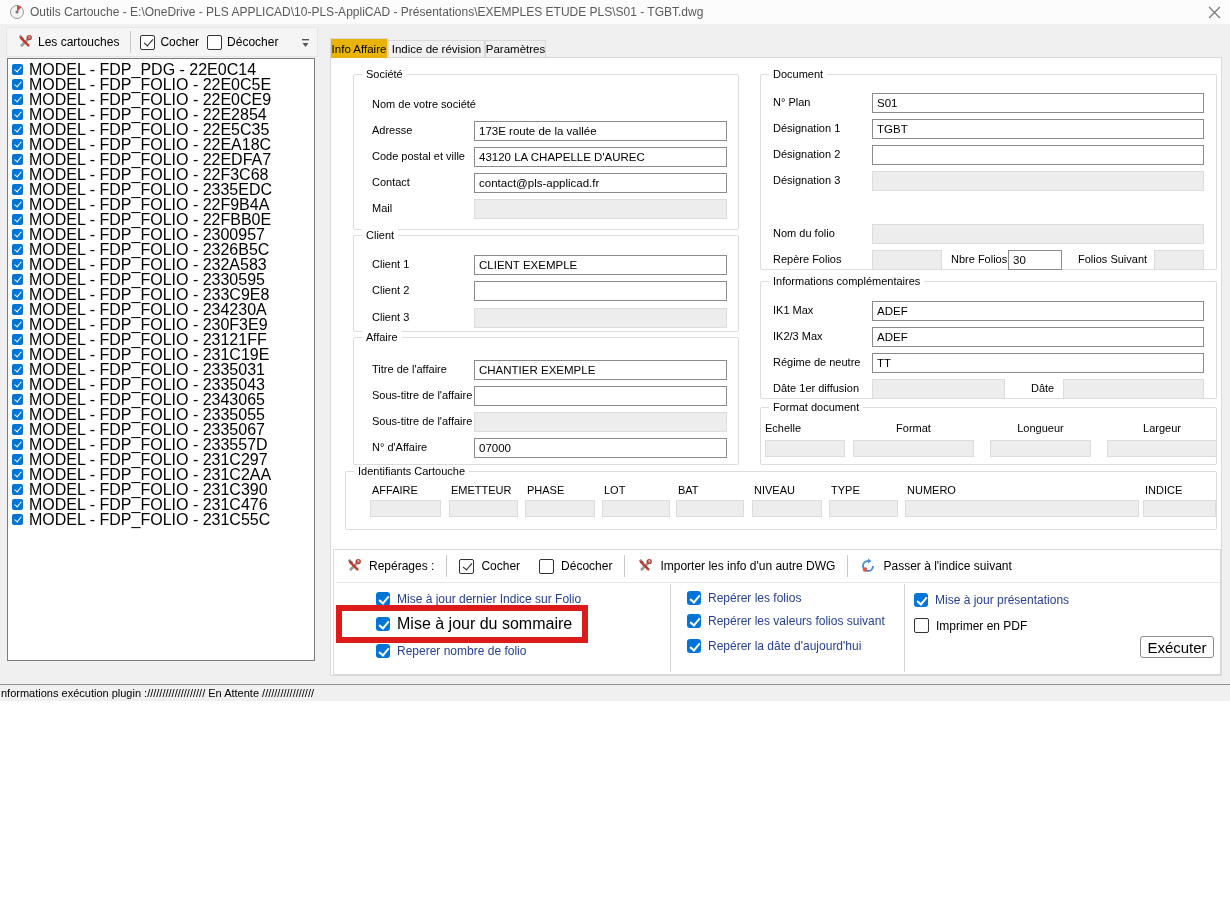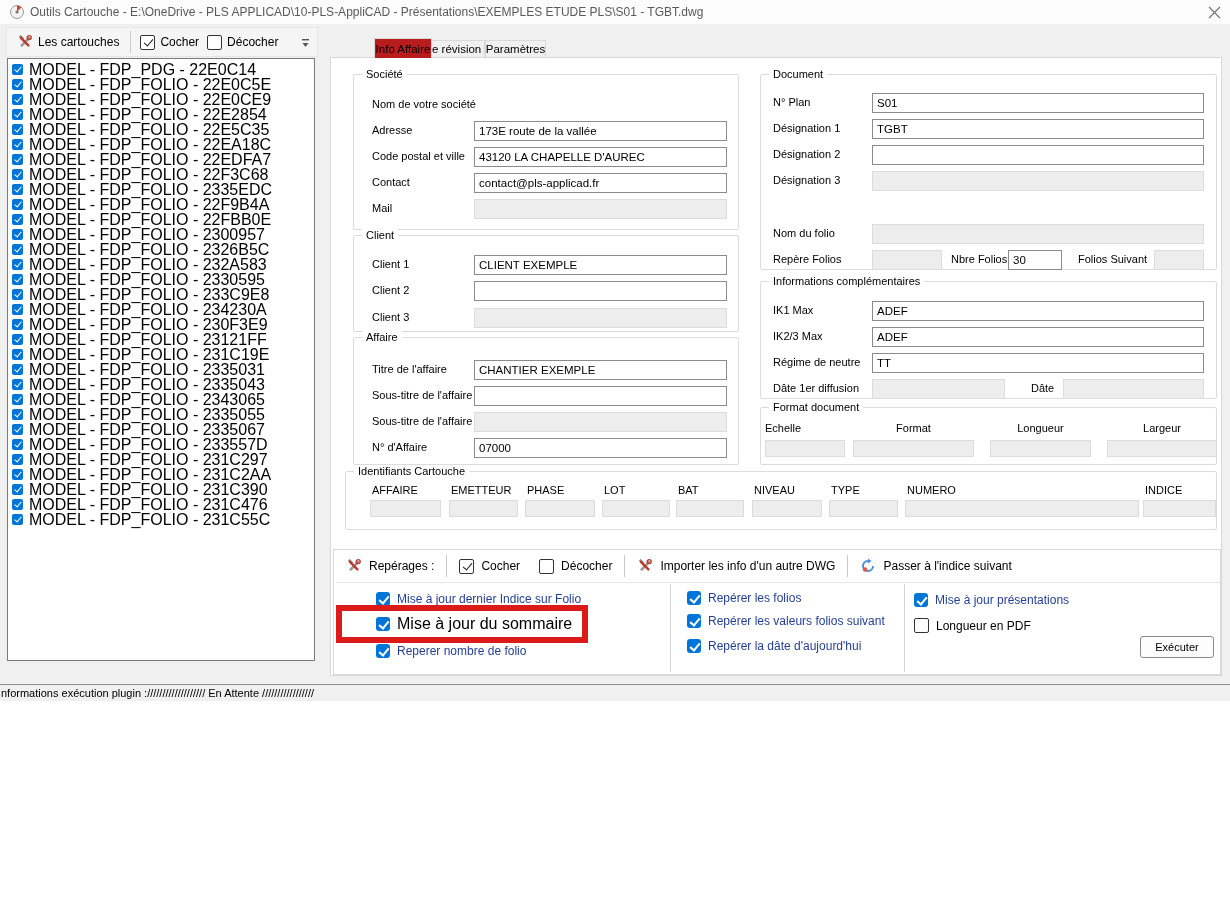--- a/index.html
+++ b/index.html
@@ -38,21 +38,21 @@
 
   
   .listbox { position:absolute; left:7px; top:58px; width:308px; height:603px; background:#fff;
     border:1px solid #7a7a7a; overflow:hidden; padding-top:3px; }
   .lrow { display:flex; align-items:center; gap:6px; height:15px; padding-left:4px; }
   .ltext { font-size:16px; white-space:nowrap; }
 
   
   .tab { position:absolute; font-size:11.5px; display:flex; align-items:center; justify-content:center;
     border:1px solid #d9d9d9; background:#f0f0f0; }
-  .tab.active { background:#b91c1c; border-bottom:none; z-index:3;margin-left:44px; }
+  .tab.active { background:#eab308; border-bottom:none; z-index:3; }
 
   .tabpanel { position:absolute; left:330px; top:57px; width:892px; height:619px; background:#fff;
     border:1px solid #d9d9d9; z-index:2; }
 
   
   .grp { position:absolute; border:1px solid #dcdcdc; border-radius:2px; background:#fff; }
   .legend { position:absolute; top:-7px; left:8px; background:#fff; padding:0 4px; font-size:11px; white-space:nowrap; }
   .flabel { position:absolute; left:18px; font-size:11px; white-space:nowrap; }
   .grp.rcol .flabel { left:12px; }
   .tb { position:absolute; height:20px; border:1px solid #8b8b8b; background:#fff; font-family:"Liberation Sans",sans-serif;
@@ -65,21 +65,21 @@
   .repbox { position:absolute; left:2px; top:491px; width:888px; height:126px; border:1px solid #d9d9d9; background:#fff; }
   .rep-toolbar { position:absolute; left:0; top:0; width:100%; height:32px; display:flex; align-items:center;
     padding-left:12px; gap:7px; font-size:12px; }
   .rep-hline { position:absolute; left:2px; top:32px; width:884px; height:1px; background:#e5e5e5; }
   .vdiv { position:absolute; top:34px; width:1px; height:88px; background:#d5d5d5; }
   .cbrow { position:absolute; display:flex; align-items:center; gap:7px; }
   .cbrow .cblabel { font-size:12px; color:#253f94; white-space:nowrap; }
   .red-box { position:absolute; left:2px; top:55px; width:252px; height:38px; border:6px solid #dd1a1a;
     background:#fff; display:flex; align-items:center; padding-left:34px; gap:7px; z-index:4; }
   .exec-btn { position:absolute; left:806px; top:86px; width:74px; height:22px; background:#fdfdfd;
-    border:1px solid #8b8b8b; border-radius:3px; font-size:11px; display:flex; align-items:center; justify-content:center; }
+    border:1px solid #8b8b8b; border-radius:3px; font-size:15px; display:flex; align-items:center; justify-content:center; }
 
   .statusbar { position:absolute; left:0; top:684px; width:1230px; height:17px; background:#f0f0f0;
     border-top:1px solid #909090; }
   .statusbar span { position:absolute; left:1px; top:2px; font-size:11px; white-space:nowrap; }
 
   svg { display:block; }
 </style>
 </head>
 <body>
 
@@ -435,21 +435,21 @@
       <span class="cbx blue"></span>
       <span class="cblabel">Repérer la dâte d'aujourd'hui</span>
     </div>
 
     <div class="cbrow" style="left:580px; top:43px;">
       <span class="cbx blue"></span>
       <span class="cblabel">Mise à jour présentations</span>
     </div>
     <div class="cbrow" style="left:580px; top:68px;">
       <span class="cbx classic"></span>
-      <span class="cblabel" style="color:#000;">Longueur en PDF</span>
+      <span class="cblabel" style="color:#000;">Imprimer en PDF</span>
     </div>
 
     <div class="exec-btn">Exécuter</div>
   </div>
 </div>
 
 <div class="statusbar">
   <span>nformations exécution plugin ://///////////////// En Attente /////////////////</span>
 </div>
 

